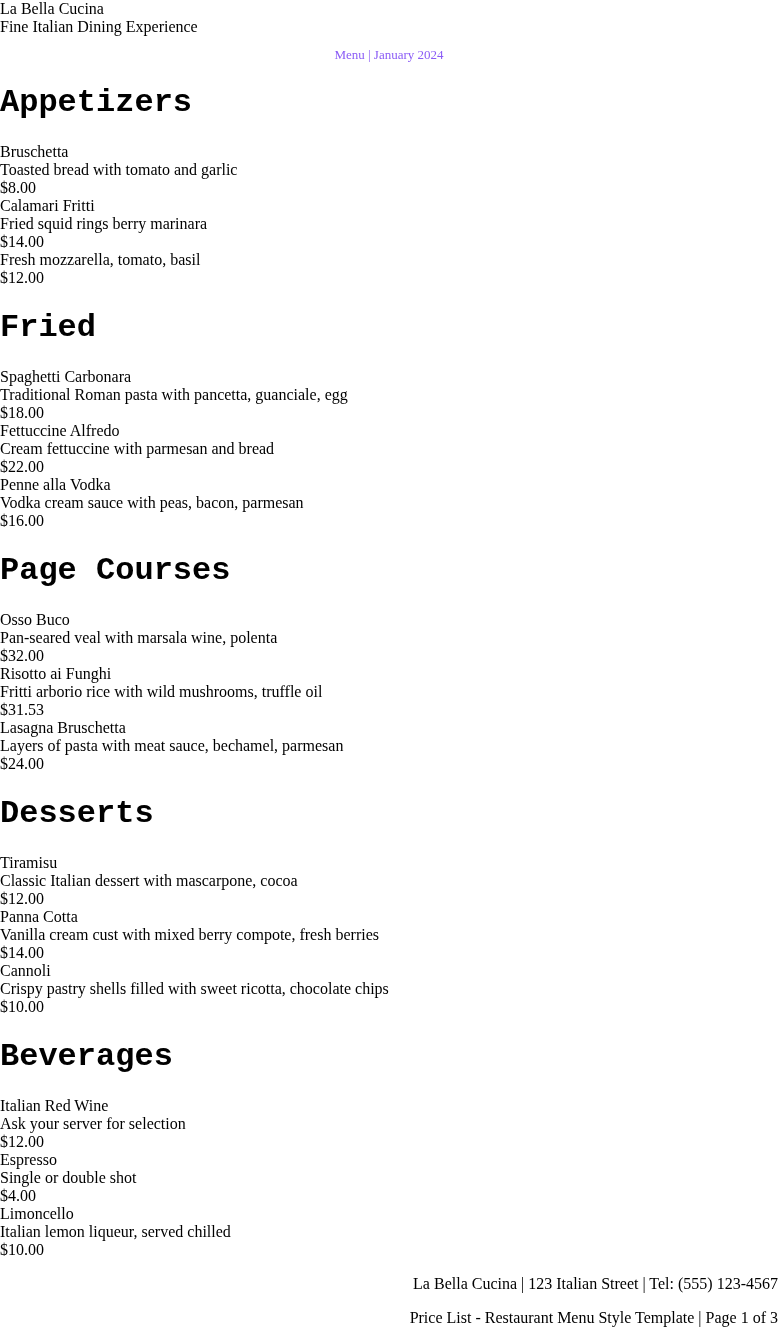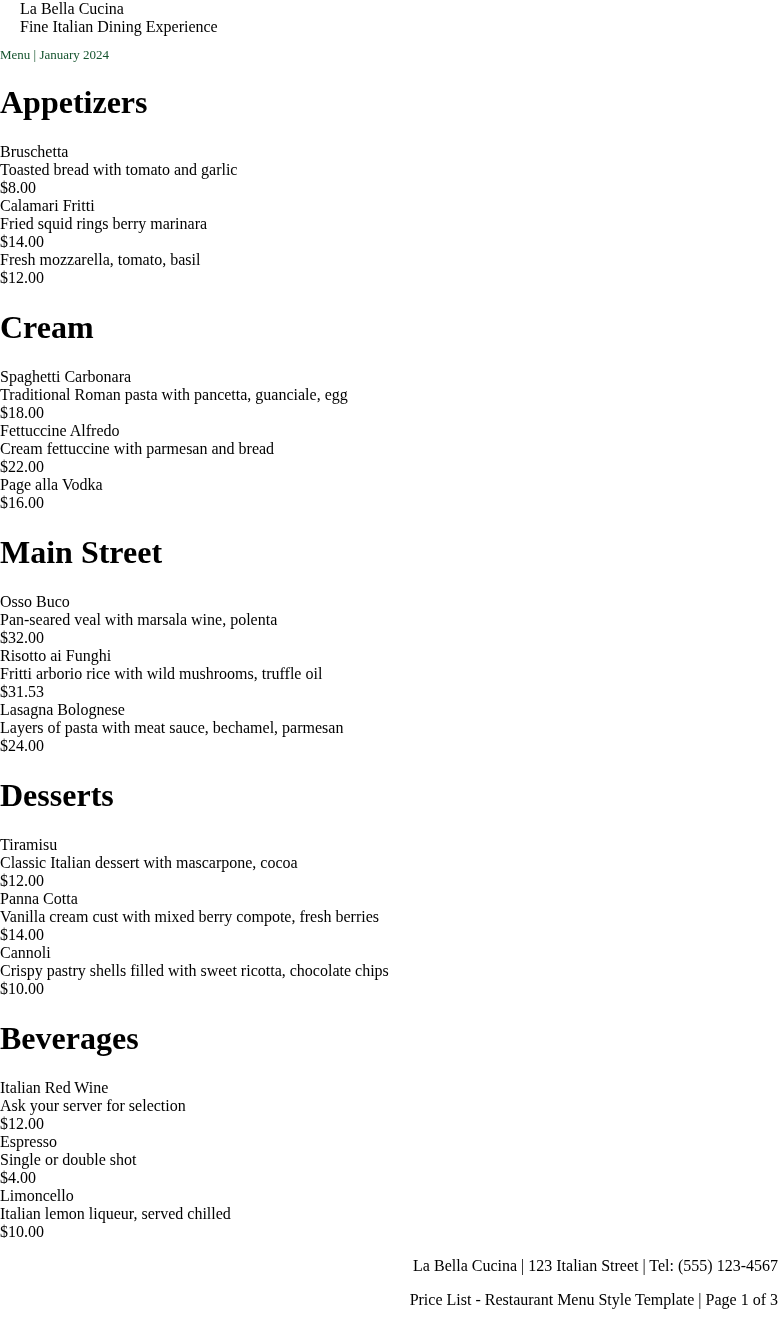--- a/index.html
+++ b/index.html
@@ -9,32 +9,34 @@
   }
   body {
     width: 778px;
     height: 1340px;
     overflow: hidden;
     font-family: "Liberation Serif", "DejaVu Serif", serif;
     font-size: 16px;
     line-height: 18px;
     color: #000000;
   }
-  .header-line { display: block; margin-left: 20px; }
+  .header-line { display: block; }
   .menu-date {
     margin: 11px 0 0 0;
     font-size: 13px;
     line-height: 15px;
-    color: #14532d;
+    color: #8b5cf6;
+    text-align: center;
   }
   h2.section-title {
     font-size: 32px;
     line-height: 37px;
     font-weight: bold;
     margin: 22px 0 22px 0;
+    font-family: Liberation Mono, monospace;
   }
   .item-line { display: block; }
   .footer-line {
     margin: 16px 0 0 0;
     text-align: right;
   }
   .footer-line + .footer-line {
     margin-top: 16px;
   }
 </style>
@@ -59,51 +61,52 @@
     <span class="item-line">Fried squid rings berry marinara</span>
     <span class="item-line">$14.00</span>
   </div>
   <div>
     <span class="item-line">Fresh mozzarella, tomato, basil</span>
     <span class="item-line">$12.00</span>
   </div>
 </div>
 
 <div>
-  <h2 class="section-title">Cream</h2>
+  <h2 class="section-title">Fried</h2>
   <div>
     <span class="item-line">Spaghetti Carbonara</span>
     <span class="item-line">Traditional Roman pasta with pancetta, guanciale, egg</span>
     <span class="item-line">$18.00</span>
   </div>
   <div>
     <span class="item-line">Fettuccine Alfredo</span>
     <span class="item-line">Cream fettuccine with parmesan and bread</span>
     <span class="item-line">$22.00</span>
   </div>
   <div>
-    <span class="item-line">Page alla Vodka</span>
+    <span class="item-line">Penne alla Vodka</span>
+    <span class="item-line">Vodka cream sauce with peas, bacon, parmesan</span>
     <span class="item-line">$16.00</span>
   </div>
 </div>
 
 <div>
-  <h2 class="section-title">Main Street</h2>
+  <h2 class="section-title">Page Courses</h2>
   <div>
     <span class="item-line">Osso Buco</span>
     <span class="item-line">Pan-seared veal with marsala wine, polenta</span>
     <span class="item-line">$32.00</span>
   </div>
   <div>
     <span class="item-line">Risotto ai Funghi</span>
     <span class="item-line">Fritti arborio rice with wild mushrooms, truffle oil</span>
     <span class="item-line">$31.53</span>
   </div>
   <div>
-    <span class="item-line">Lasagna Bolognese</span>
+    <span class="item-line">Lasagna Bruschetta</span>
     <span class="item-line">Layers of pasta with meat sauce, bechamel, parmesan</span>
     <span class="item-line">$24.00</span>
   </div>
 </div>
 
 <div>
   <h2 class="section-title">Desserts</h2>
   <div>
     <span class="item-line">Tiramisu</span>
     <span class="item-line">Classic Italian dessert with mascarpone, cocoa</span>

